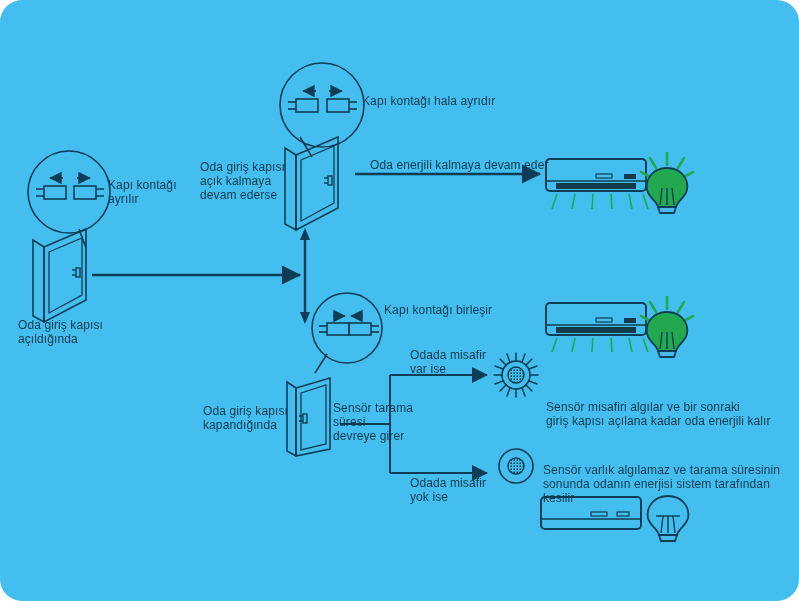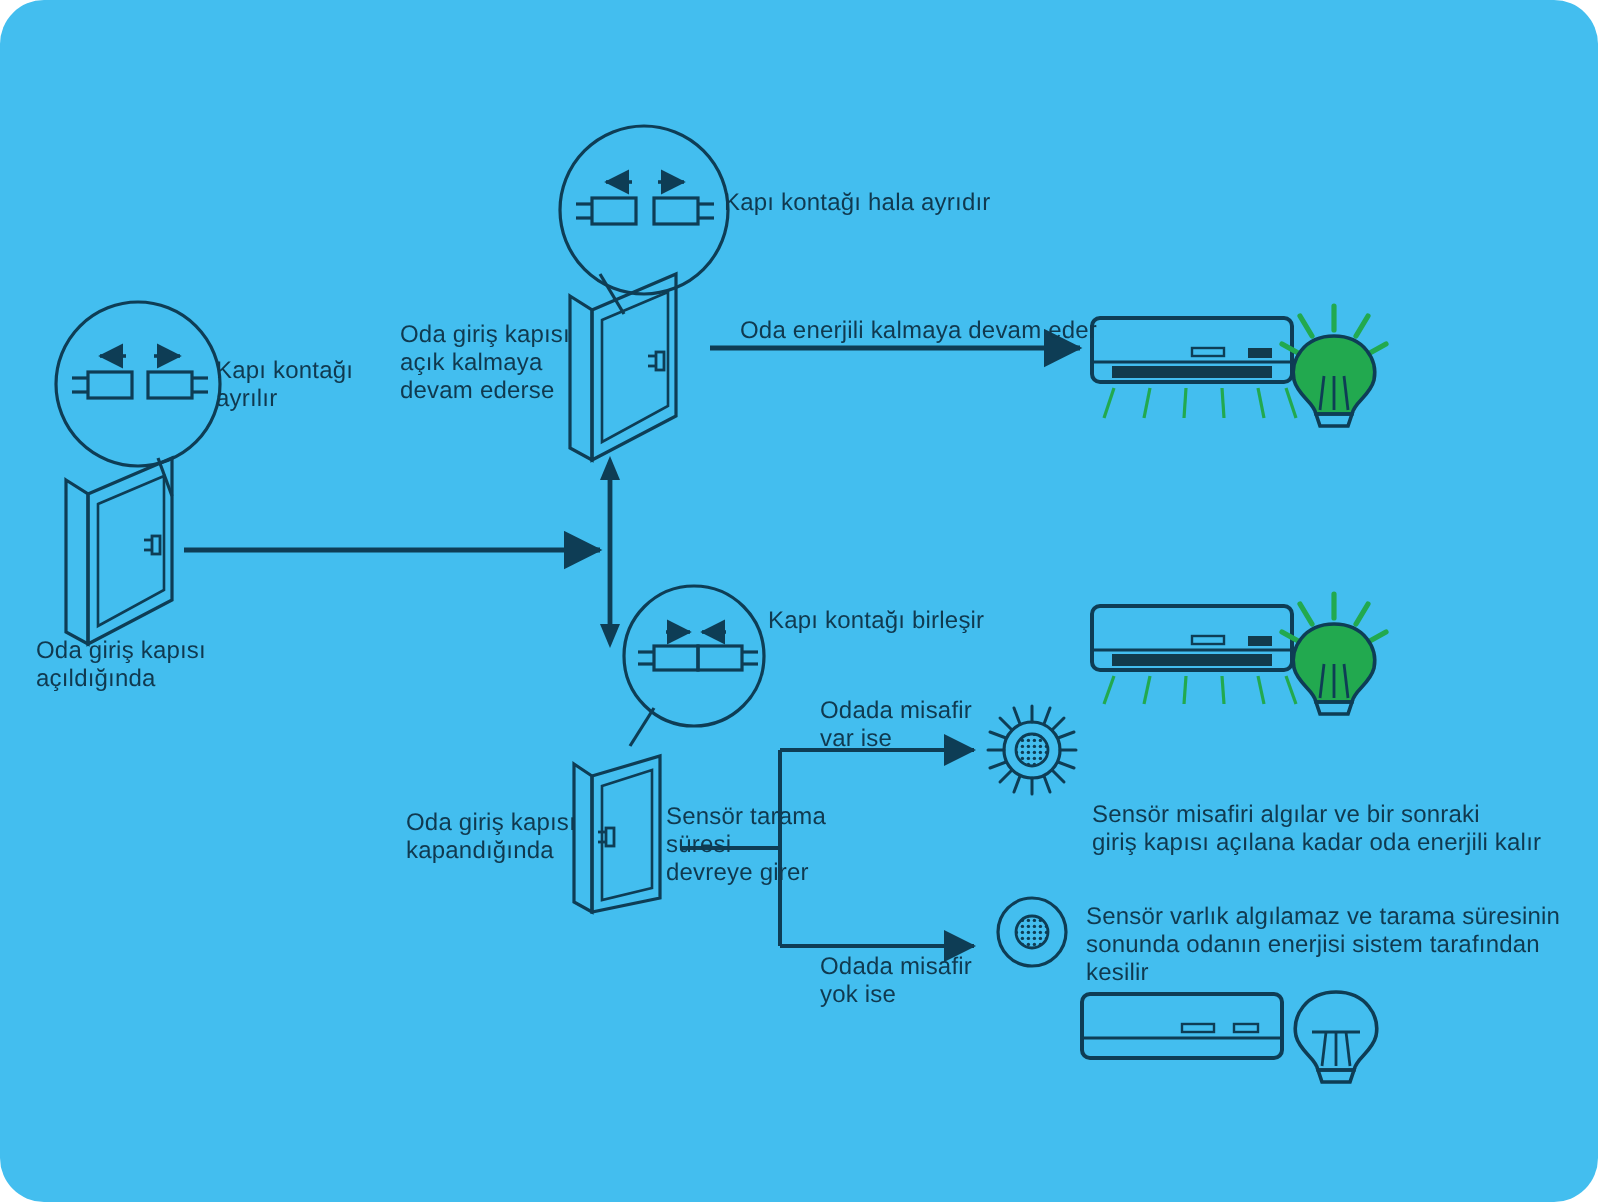--- a/index.html
+++ b/index.html
@@ -283,16 +283,16 @@
 
   <div class="lbl center" style="left:410px; top:348px; width:90px;">Odada misafir
 var ise</div>
 
   <div class="lbl center" style="left:410px; top:476px; width:90px;">Odada misafir
 yok ise</div>
 
   <div class="lbl" style="left:546px; top:360px; width:250px;margin-top:40px;">Sensör misafiri algılar ve bir sonraki
 giriş kapısı açılana kadar oda enerjili kalır</div>
 
-  <div class="lbl" style="left:543px; top:451px; width:256px;">Sensör varlık algılamaz ve tarama süresinin
+  <div class="lbl" style="left:543px; top:463px; width:256px;">Sensör varlık algılamaz ve tarama süresinin
 sonunda odanın enerjisi sistem tarafından kesilir</div>
 
 </div>
 
 </body></html>

